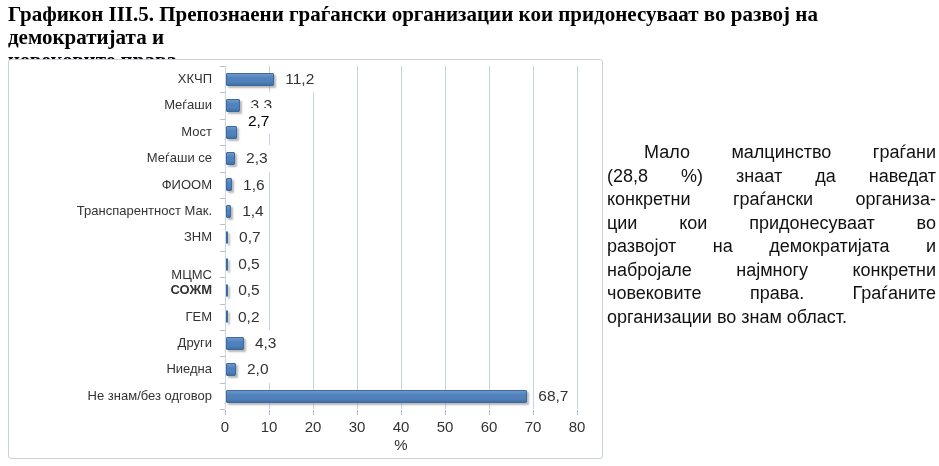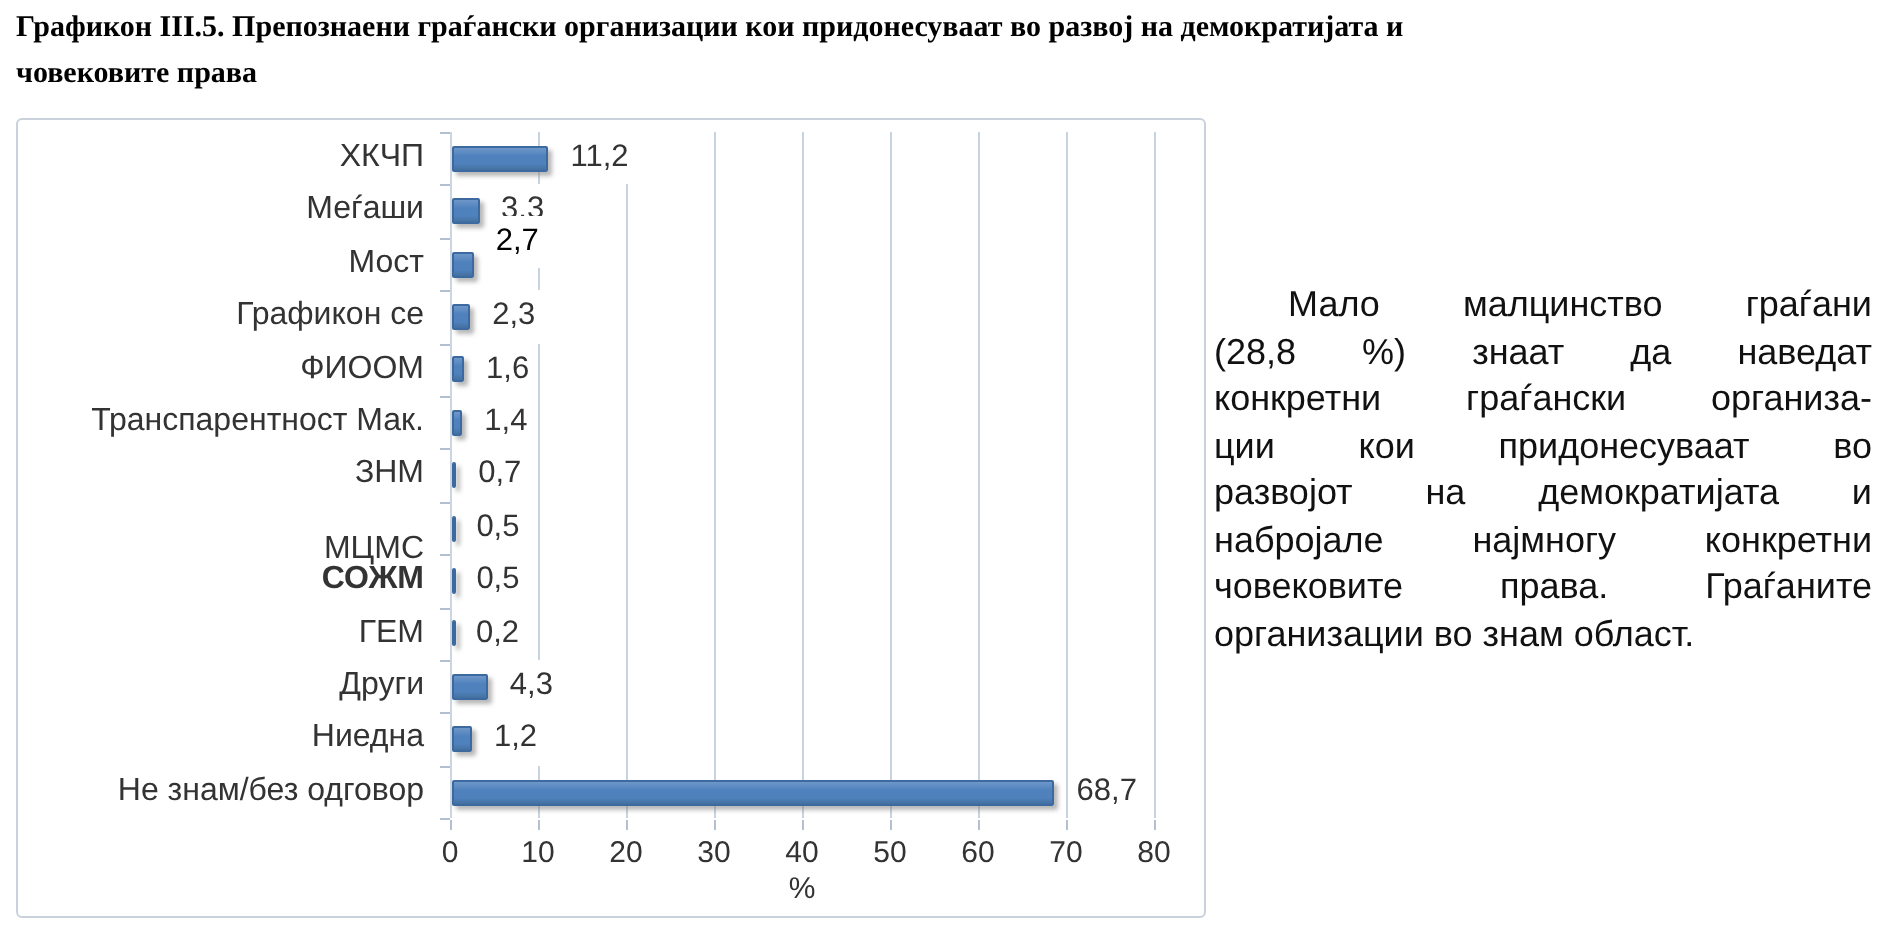--- a/index.html
+++ b/index.html
@@ -1,27 +1,27 @@
 <!DOCTYPE html>
 <html><head>
 <meta charset="utf-8">
 <style>
   html,body{margin:0;padding:0;background:#fff;}
   .page{position:relative;width:939px;height:466px;background:#fff;overflow:hidden;
         font-family:"Liberation Sans",sans-serif;}
   .title{position:absolute;left:8px;top:3px;width:928px;color:#000;
          font-family:"Liberation Serif",serif;font-weight:bold;
-         font-size:15px;line-height:23px;}
+         font-size:21px;line-height:23px;}
   .chart-box{position:absolute;left:8px;top:59px;width:595px;height:400px;
              border:1px solid #c9d2dc;border-radius:3px;background:#fff;box-sizing:border-box;}
   .plot{position:absolute;left:0;top:0;right:0;bottom:0;}
   .gridline{position:absolute;width:1px;background:#c7d3e0;}
   .axis-line{position:absolute;width:1px;background:#ccd6e2;}
   .tick{position:absolute;background:#b2c0d2;}
-  .cat-label{position:absolute;text-align:right;font-size:16px;color:#333;
+  .cat-label{position:absolute;text-align:right;font-size:13px;color:#333;
              white-space:nowrap;}
   .bar{position:absolute;border:1px solid #3c69a0;border-radius:1px;box-sizing:border-box;
        background:linear-gradient(180deg,#6e97c9 0%,#4f81bd 38%,#4f81bd 72%,#44709f 100%);
        box-shadow:2px 2px 2px rgba(125,125,125,0.55);}
   .val-label{position:absolute;font-size:15.5px;color:#333;white-space:nowrap;
              background:#fff;padding:0 2px;}
   .x-tick-label{position:absolute;width:44px;text-align:center;font-size:15px;color:#333;}
   .x-axis-title{position:absolute;width:44px;text-align:center;font-size:15px;color:#333;}
   .annotation{position:absolute;left:607px;top:141px;width:329px;color:#111;
               font-size:18px;line-height:23.5px;}
@@ -84,21 +84,21 @@
         <div class="tick" style="left: 211px; top: 349.2px; width: 5px; height: 1px; background: rgb(178, 192, 210);"></div>
         <div class="cat-label" style="left: 0px; width: 203px; top: 6px; height: 26.4px; line-height: 26.4px; color: rgb(51, 51, 51);">ХКЧП</div>
         <div class="bar" style="left: 217px; top: 12.7px; width: 48.28px; height: 13px;"></div>
         <div class="val-label" style="left: 274.28px; top: 6px; height: 26.4px; line-height: 26.4px; color: rgb(51, 51, 51);">11,2</div>
         <div class="cat-label" style="left: 0px; width: 203px; top: 32.4px; height: 26.4px; line-height: 26.4px; color: rgb(51, 51, 51);">Меѓаши</div>
         <div class="bar" style="left: 217px; top: 39.1px; width: 13.52px; height: 13px;"></div>
         <div class="val-label" style="left: 239.52px; top: 32.4px; height: 26.4px; line-height: 26.4px; color: rgb(51, 51, 51);">3,3</div>
         <div class="cat-label" style="left: 0px; width: 203px; top: 58.8px; height: 26.4px; line-height: 26.4px; color: rgb(51, 51, 51);">Мост</div>
         <div class="bar" style="left: 217px; top: 65.5px; width: 10.88px; height: 13px;"></div>
         <div class="val-label" style="left: 236.88px; top: 48px; height: 26.4px; line-height: 26.4px; color: #000000;">2,7</div>
-        <div class="cat-label" style="left: 0px; width: 203px; top: 85.2px; height: 26.4px; line-height: 26.4px; color: rgb(51, 51, 51);">Графикон се</div>
+        <div class="cat-label" style="left: 0px; width: 203px; top: 85.2px; height: 26.4px; line-height: 26.4px; color: rgb(51, 51, 51);">Меѓаши се</div>
         <div class="bar" style="left: 217px; top: 91.9px; width: 9.12px; height: 13px;"></div>
         <div class="val-label" style="left: 235.12px; top: 85.2px; height: 26.4px; line-height: 26.4px; color: rgb(51, 51, 51);">2,3</div>
         <div class="cat-label" style="left: 0px; width: 203px; top: 111.6px; height: 26.4px; line-height: 26.4px; color: rgb(51, 51, 51);">ФИООМ</div>
         <div class="bar" style="left: 217px; top: 118.3px; width: 6.04px; height: 13px;"></div>
         <div class="val-label" style="left: 232.04px; top: 111.6px; height: 26.4px; line-height: 26.4px; color: rgb(51, 51, 51);">1,6</div>
         <div class="cat-label" style="left: 0px; width: 203px; top: 138px; height: 26.4px; line-height: 26.4px; color: rgb(51, 51, 51);">Транспарентност Мак.</div>
         <div class="bar" style="left: 217px; top: 144.7px; width: 5.16px; height: 13px;"></div>
         <div class="val-label" style="left: 231.16px; top: 138px; height: 26.4px; line-height: 26.4px; color: rgb(51, 51, 51);">1,4</div>
         <div class="cat-label" style="left: 0px; width: 203px; top: 164.4px; height: 26.4px; line-height: 26.4px; color: rgb(51, 51, 51);">ЗНМ</div>
         <div class="bar" style="left: 217px; top: 171.1px; width: 2.08px; height: 13px;"></div>
@@ -110,21 +110,21 @@
         <div class="bar" style="left: 217px; top: 223.9px; width: 1.2px; height: 13px;"></div>
         <div class="val-label" style="left: 227.2px; top: 217.2px; height: 26.4px; line-height: 26.4px; color: rgb(51, 51, 51);">0,5</div>
         <div class="cat-label" style="left: 0px; width: 203px; top: 243.6px; height: 26.4px; line-height: 26.4px; color: rgb(51, 51, 51);">ГЕМ</div>
         <div class="bar" style="left: 217px; top: 250.3px; width: 1px; height: 13px;"></div>
         <div class="val-label" style="left: 227px; top: 243.6px; height: 26.4px; line-height: 26.4px; color: rgb(51, 51, 51);">0,2</div>
         <div class="cat-label" style="left: 0px; width: 203px; top: 270px; height: 26.4px; line-height: 26.4px; color: rgb(51, 51, 51);">Други</div>
         <div class="bar" style="left: 217px; top: 276.7px; width: 17.92px; height: 13px;"></div>
         <div class="val-label" style="left: 243.92px; top: 270px; height: 26.4px; line-height: 26.4px; color: rgb(51, 51, 51);">4,3</div>
         <div class="cat-label" style="left: 0px; width: 203px; top: 296.4px; height: 26.4px; line-height: 26.4px; color: rgb(51, 51, 51);">Ниедна</div>
         <div class="bar" style="left: 217px; top: 303.1px; width: 10px; height: 13px;"></div>
-        <div class="val-label" style="left: 236px; top: 296.4px; height: 26.4px; line-height: 26.4px; color: rgb(51, 51, 51);">1,2</div>
+        <div class="val-label" style="left: 236px; top: 296.4px; height: 26.4px; line-height: 26.4px; color: rgb(51, 51, 51);">2,0</div>
         <div class="cat-label" style="left: 0px; width: 203px; top: 322.8px; height: 26.4px; line-height: 26.4px; color: rgb(51, 51, 51);">Не знам/без одговор</div>
         <div class="bar" style="left: 217px; top: 329.5px; width: 301.28px; height: 13px;"></div>
         <div class="val-label" style="left: 527.28px; top: 322.8px; height: 26.4px; line-height: 26.4px; color: rgb(51, 51, 51);">68,7</div>
         <div class="x-axis-title" style="left: 370px; top: 376px;">%</div>
       </div>
   </div>
 
   <div class="annotation" id="annotation">
       <div class="jline first">Мало малцинство граѓани</div>
       <div class="jline">(28,8 %) знаат да наведат</div>

